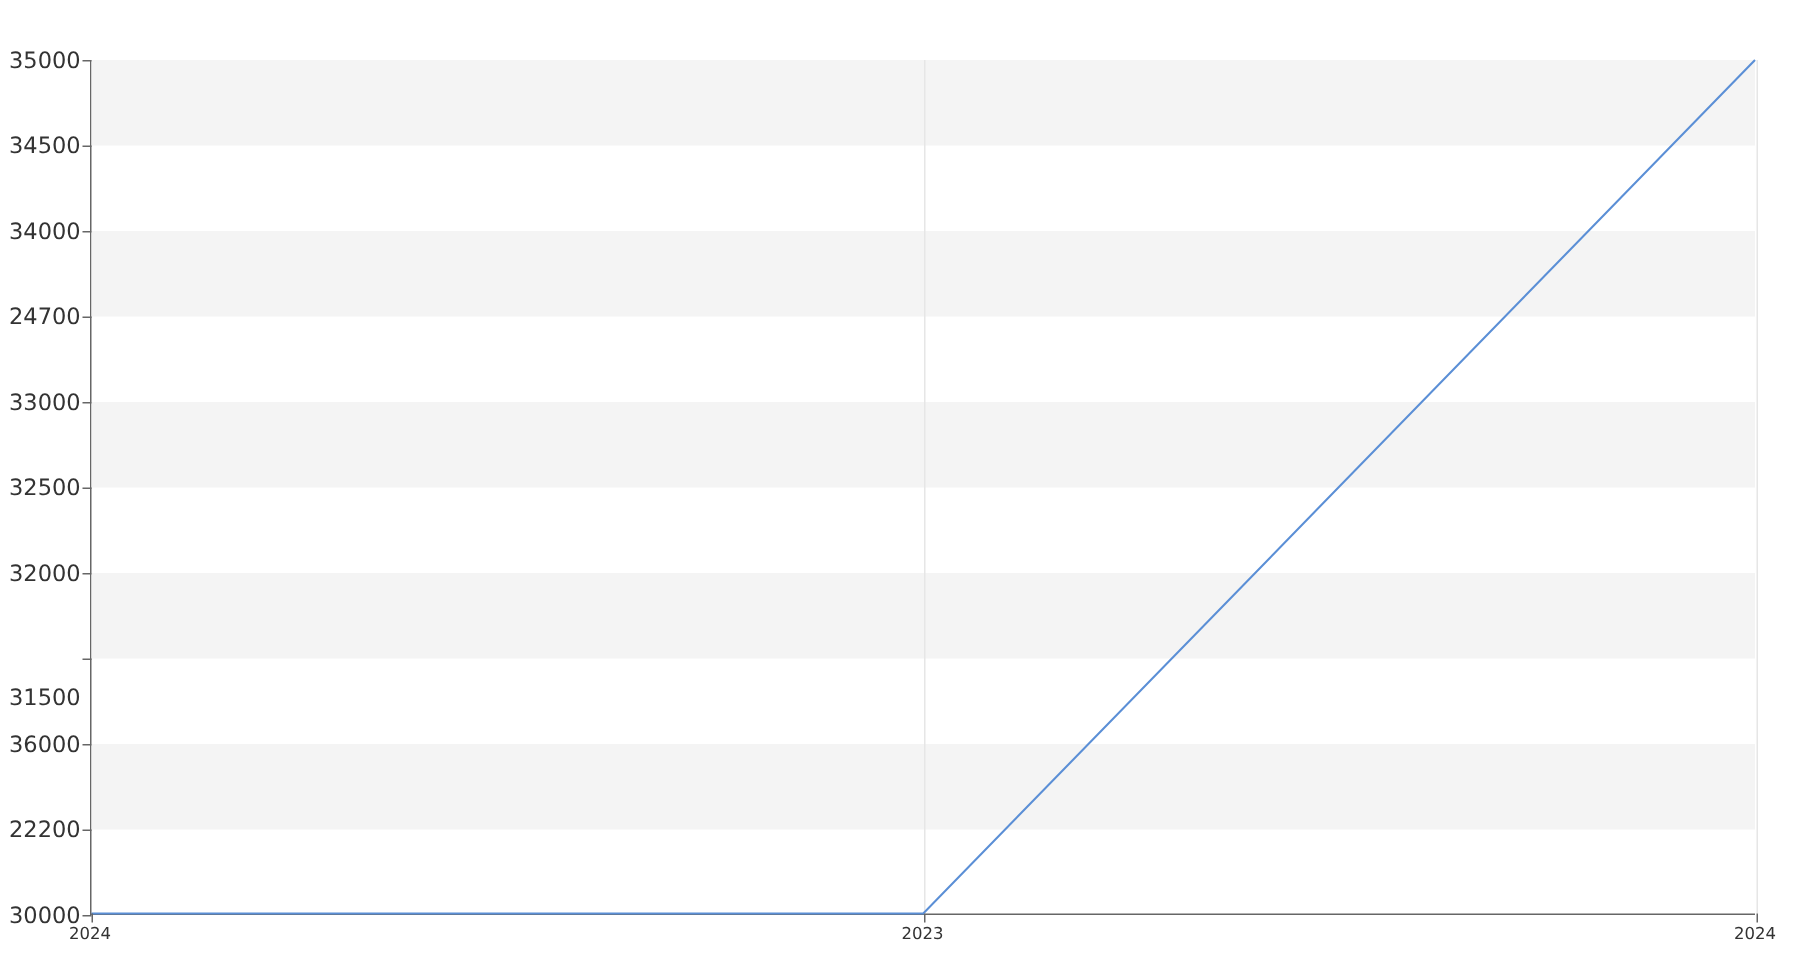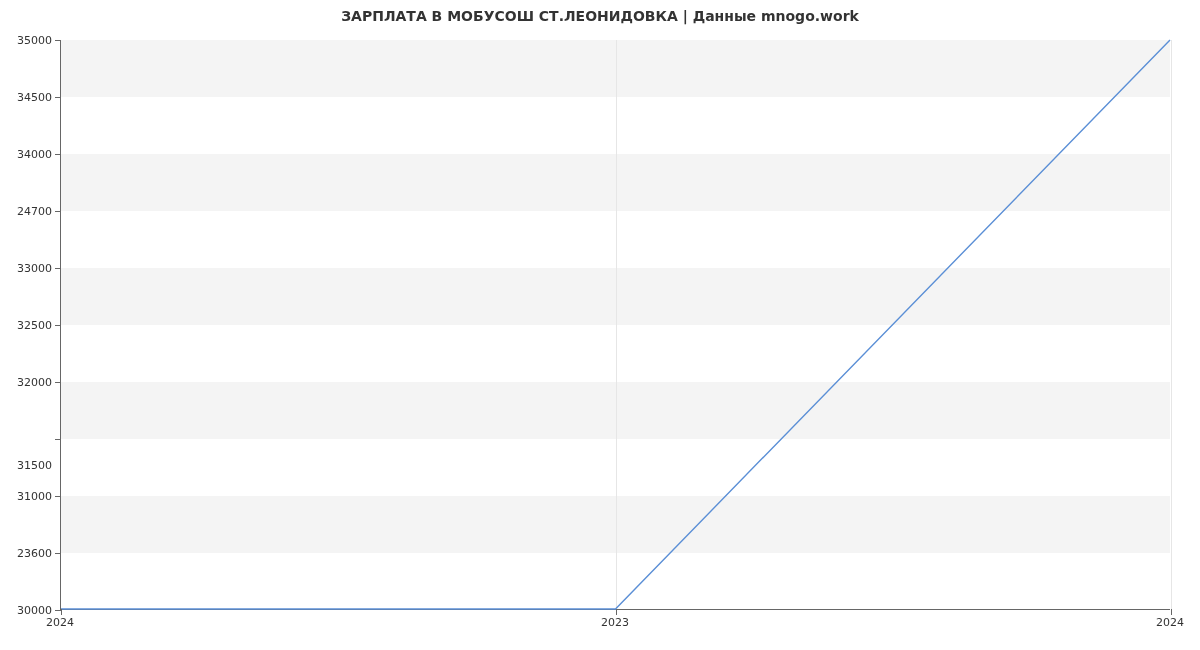--- a/index.html
+++ b/index.html
@@ -57,21 +57,21 @@
     left: -6px;
     width: 6px;
     height: 0;
     border-top: 1px solid #666666;
   }
   .ylabel {
     position: absolute;
     right: 1148px;
     text-align: right;
     width: 46px;
-    font-size: 11px;
+    font-size: 15px;
     color: #333333;
     transform: translateY(-50%);
   }
   .xtick {
     position: absolute;
     bottom: -6px;
     height: 6px;
     width: 0;
     border-left: 1px solid #666666;
   }
@@ -86,21 +86,20 @@
     position: absolute;
     left: 0; top: 0;
     width: 100%; height: 100%;
     overflow: visible;
   }
 </style>
 </head>
 <body>
 
 <div class="chart-wrap">
-  <div class="title">ЗАРПЛАТА В МОБУСОШ СТ.ЛЕОНИДОВКА | Данные mnogo.work</div>
 
   <div class="plot" id="plot">
     <div class="band" style="top: 456px; height: 57px;"></div>
       <div class="band" style="top: 342px; height: 57px;"></div>
       <div class="band" style="top: 228px; height: 57px;"></div>
       <div class="band" style="top: 114px; height: 57px;"></div>
       <div class="band" style="top: 0px; height: 57px;"></div>
       <div class="vgrid" style="left: 555px;"></div>
       <div class="vgrid" style="left: 1110px;"></div>
       <svg class="line" id="svg" viewBox="0 0 1110 570" preserveAspectRatio="none">
@@ -118,22 +117,22 @@
       <div class="ytick" style="top: 228px;"></div>
       <div class="ytick" style="top: 171px;"></div>
       <div class="ytick" style="top: 114px;"></div>
       <div class="ytick" style="top: 57px;"></div>
       <div class="ytick" style="top: 0px;"></div>
     </div>
 <div class="xlabel" style="left: 60px;">2024</div>
     <div class="xlabel" style="left: 615px;">2023</div>
     <div class="xlabel" style="left: 1170px;">2024</div>
     <div class="ylabel" style="top: 610px;">30000</div>
-    <div class="ylabel" style="top: 553px;">23600</div>
-    <div class="ylabel" style="top: 496px;">31000</div>
+    <div class="ylabel" style="top: 553px;">22200</div>
+    <div class="ylabel" style="top: 496px;">36000</div>
     <div class="ylabel" style="top: 465px;">31500</div>
     <div class="ylabel" style="top: 382px;">32000</div>
     <div class="ylabel" style="top: 325px;">32500</div>
     <div class="ylabel" style="top: 268px;">33000</div>
     <div class="ylabel" style="top: 211px;">24700</div>
     <div class="ylabel" style="top: 154px;">34000</div>
     <div class="ylabel" style="top: 97px;">34500</div>
     <div class="ylabel" style="top: 40px;">35000</div>
   </div>
 

